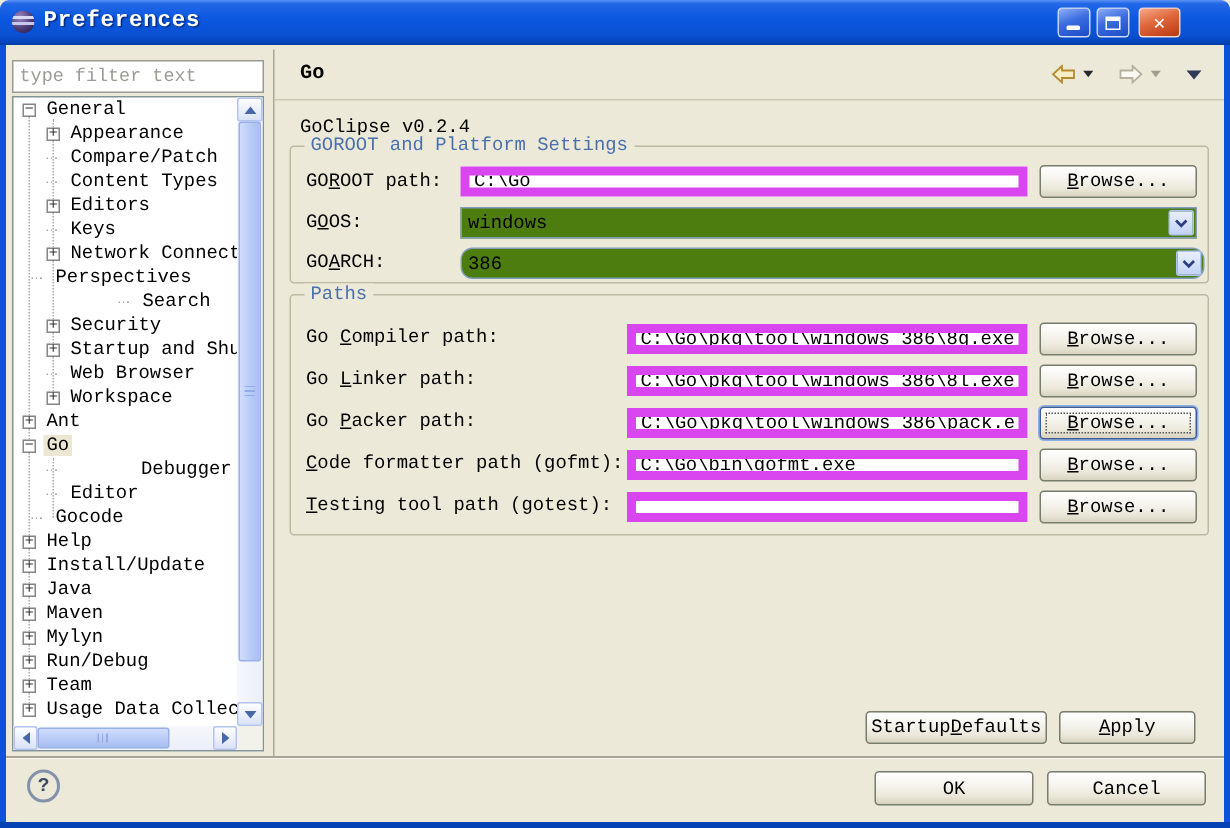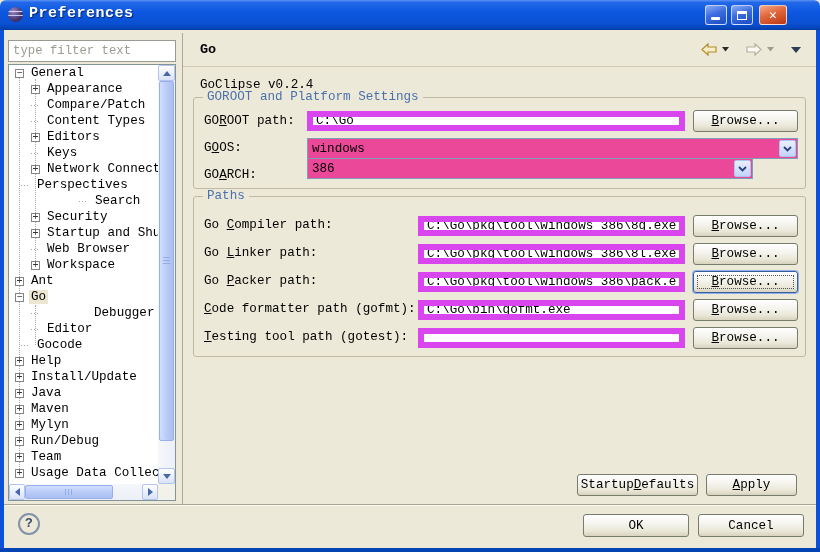--- a/index.html
+++ b/index.html
@@ -96,42 +96,42 @@
   .group { position:absolute; border:1px solid #bdb9a2; border-radius:3px; }
   .group.g1 { left:193px; top:97px; width:613px; height:92px; }
   .group.g2 { left:193px; top:196px; width:613px; height:161px; }
   .legend { position:absolute; top:-8px; left:9px; padding:0 4px; background:#ece9d8; color:#4a70ae; font-size:12.6px; }
   .lbl { position:absolute; font-size:12.6px; white-space:nowrap; }
   .mn { text-decoration:underline; text-underline-offset:1px; }
   .xp-input {
     position:absolute; height:20px; border:6px solid #d946ef; background:#fff; padding:0 3px;
     font:12.6px "Liberation Mono","DejaVu Sans Mono",monospace;
   }
-  .combo { position:absolute; height:21px; border:1px solid #7f9db9; background:#ec4899; display:flex; align-items:center; }
+  .combo { position:absolute; height:21px; border:1px solid #7f9db9; background:#4d7c0f; display:flex; align-items:center; }
   .combo-value { flex:1; padding-left:4px; font-size:12.6px; }
   .combo-btn {
     flex:none; width:17px; height:17px; margin:1px; border:1px solid #aec4f0; border-radius:2px;
     background:linear-gradient(180deg,#e9effc 0%,#c3d3f8 100%); display:flex; align-items:center; justify-content:center;
   }
   .xp-btn {
     position:absolute; border:1px solid #777d6d; border-radius:3px; color:#000;
     background:linear-gradient(180deg,#ffffff 0%,#f5f4ee 40%,#ebe8d9 75%,#d8d3bf 100%);
     box-shadow:inset 0 1px 0 #fff; display:flex; align-items:center; justify-content:center;
     font:12.6px "Liberation Mono","DejaVu Sans Mono",monospace;
   }
   .xp-btn.focused { border-color:#3c5e98; box-shadow:0 0 0 1px #8cb0ea, inset 0 1px 0 #fff; }
   .xp-btn.focused::after { content:""; position:absolute; left:3px; right:3px; top:3px; bottom:3px; border:1px dotted #555; }
 
   .g1 .lbl.r1 { left:10px; top:16px; }
   .g1 .xp-input.r1 { left:113px; top:13px; width:378px; }
   .g1 .xp-btn.r1 { left:499px; top:12px; width:105px; height:22px; }
   .g1 .lbl.r2 { left:10px; top:43px; }
   .g1 .combo.r2 { left:113px; top:40px; width:491px; }
   .g1 .lbl.r3 { left:10px; top:70px; }
-  .g1 .combo.r3 { left:113px; top:60px; width:446px; }
+  .g1 .combo.r3 { left:113px; top:67px; width:496px;border-radius:8px; }
 
   .g2 .lbl.p0 { left:10px; top:21px; } .g2 .xp-input.p0 { left:224px; top:19px; width:267px; } .g2 .xp-btn.p0 { left:499px; top:18px; width:105px; height:22px; }
   .g2 .lbl.p1 { left:10px; top:49px; } .g2 .xp-input.p1 { left:224px; top:47px; width:267px; } .g2 .xp-btn.p1 { left:499px; top:46px; width:105px; height:22px; }
   .g2 .lbl.p2 { left:10px; top:77px; } .g2 .xp-input.p2 { left:224px; top:75px; width:267px; } .g2 .xp-btn.p2 { left:499px; top:74px; width:105px; height:22px; }
   .g2 .lbl.p3 { left:10px; top:105px; } .g2 .xp-input.p3 { left:224px; top:103px; width:267px; } .g2 .xp-btn.p3 { left:499px; top:102px; width:105px; height:22px; }
   .g2 .lbl.p4 { left:10px; top:133px; } .g2 .xp-input.p4 { left:224px; top:131px; width:267px; } .g2 .xp-btn.p4 { left:499px; top:130px; width:105px; height:22px; }
 
   .restore-btn { left:577px; top:474px; width:121px; height:22px; }
   .apply-btn  { left:706px; top:474px; width:91px; height:22px; }
   .bottom-sep { position:absolute; left:4px; top:504px; width:812px; height:2px;

